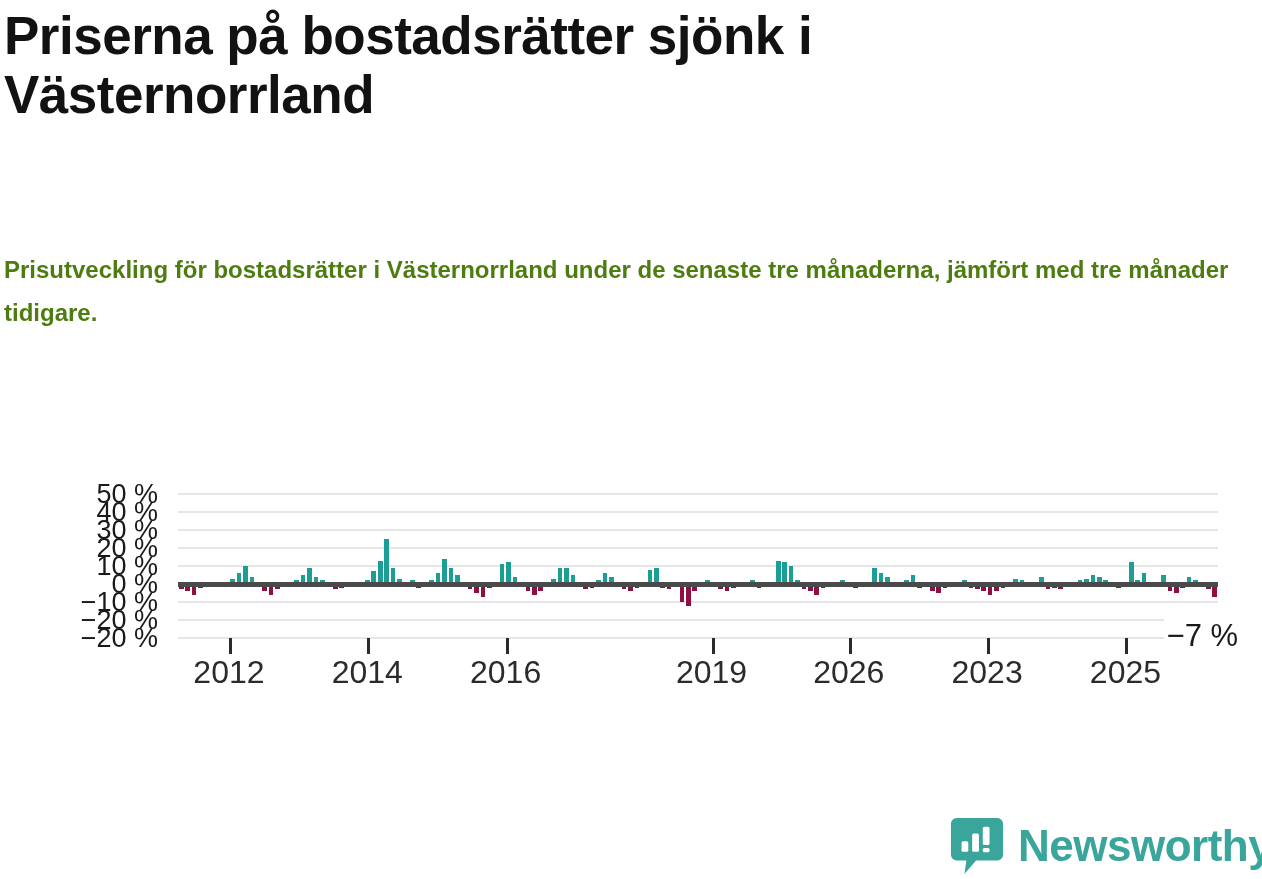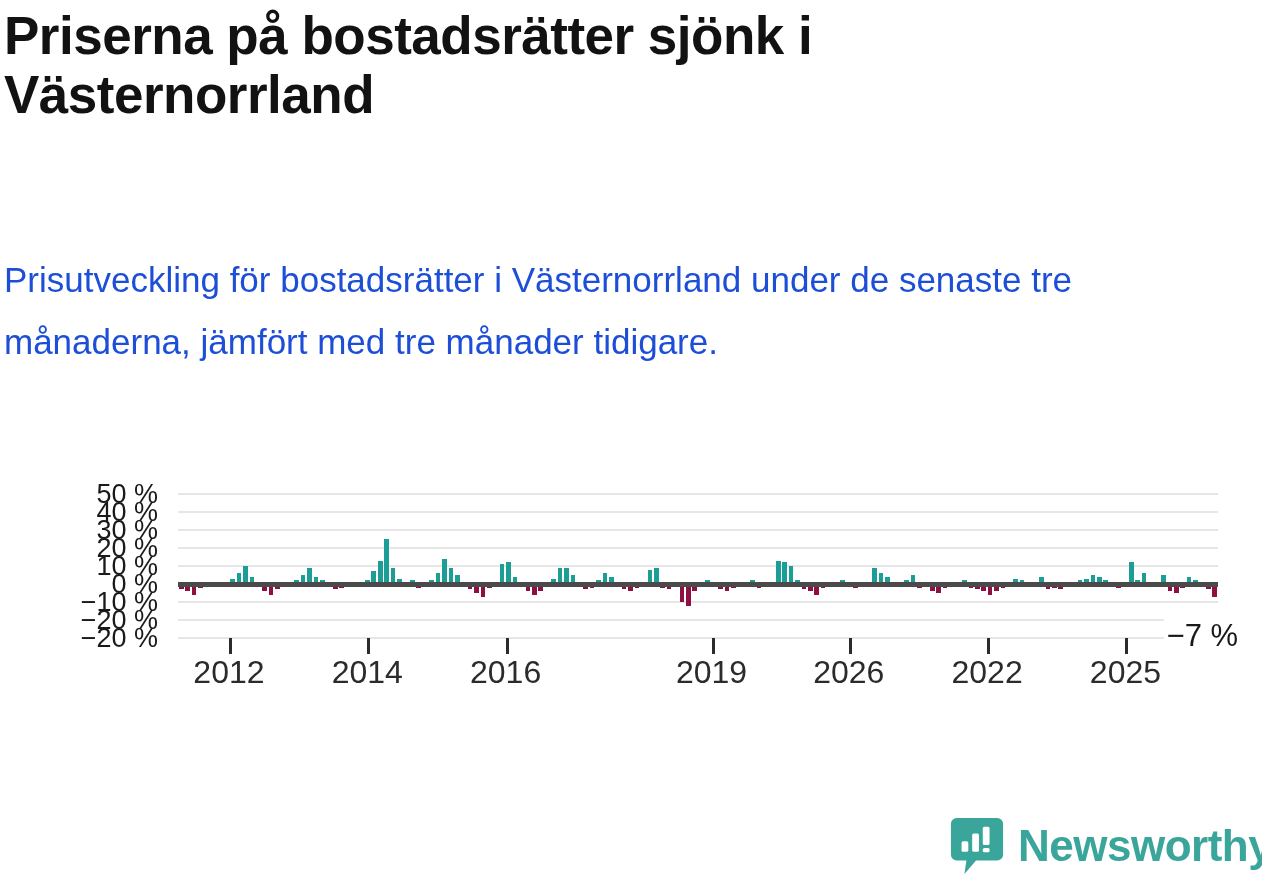--- a/index.html
+++ b/index.html
@@ -28,24 +28,24 @@
     letter-spacing: -0.5px;
     color: #121212;
     white-space: pre-line;
   }
 
   #subtitle {
     position: absolute;
     left: 4px;
     top: 249px;
     width: 1255px;
-    font-size: 35px;
+    font-size: 24px;
     line-height: 1.78;
-    font-weight: 400;
-    color: #1d4ed8;
+    font-weight: 700;
+    color: #4d7c0f;
   }
 
   
   #chart {
     position: absolute;
     left: 0px;
     top: 480px;
     width: 1242px;
     height: 230px;
   }
@@ -346,21 +346,21 @@
       <div class="xlab" style="left: 50.96px; text-align: right;">2012</div>
       <div class="xtick" style="left: 189.28px;"></div>
       <div class="xlab" style="left: 189.28px;">2014</div>
       <div class="xtick" style="left: 327.6px;"></div>
       <div class="xlab" style="left: 327.6px;">2016</div>
       <div class="xtick" style="left: 533.52px;"></div>
       <div class="xlab" style="left: 533.52px;">2019</div>
       <div class="xtick" style="left: 670.8px;"></div>
       <div class="xlab" style="left: 670.8px;">2026</div>
       <div class="xtick" style="left: 809.12px;"></div>
-      <div class="xlab" style="left: 809.12px;">2022</div>
+      <div class="xlab" style="left: 809.12px;">2023</div>
       <div class="xtick" style="left: 947.44px;"></div>
       <div class="xlab" style="left: 947.44px;">2025</div>
     </div>
   <div id="annotation" style="left: 1163.58px; top: 138.2px;">−7 %</div>
 </div>
 
 <div id="logo">
   <svg id="logo-mark" viewBox="0 0 54 58">
     <path d="M6 0 H48 A6 6 0 0 1 54 6 V38 A6 6 0 0 1 48 44 H26 L14 58 L16 44 H6 A6 6 0 0 1 0 38 V6 A6 6 0 0 1 6 0 Z" fill="#3aa59b"></path>
     <rect x="11" y="24" width="7" height="11" rx="1.6" fill="#ffffff"></rect>

